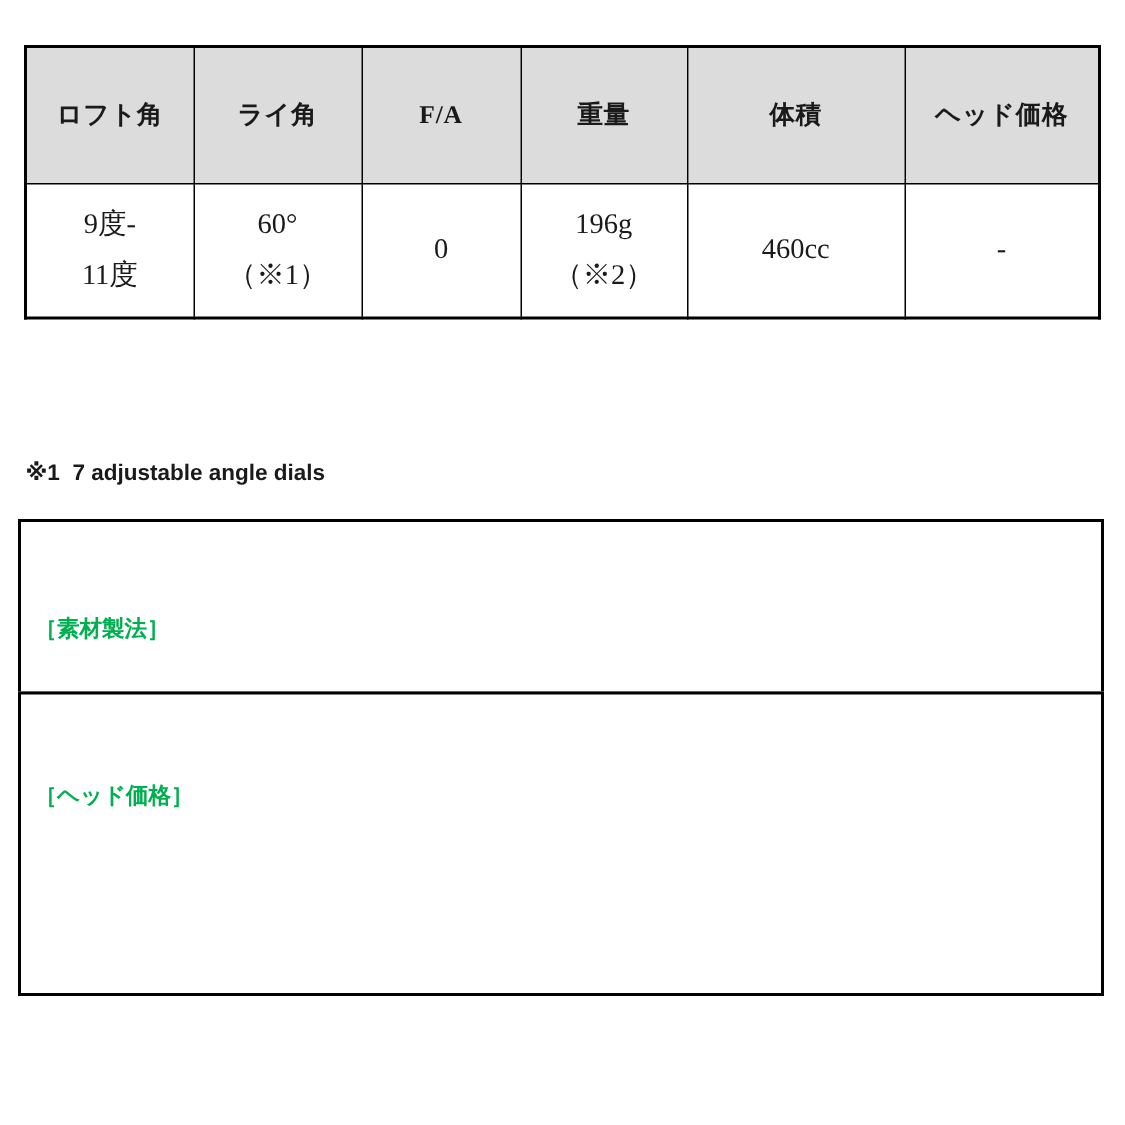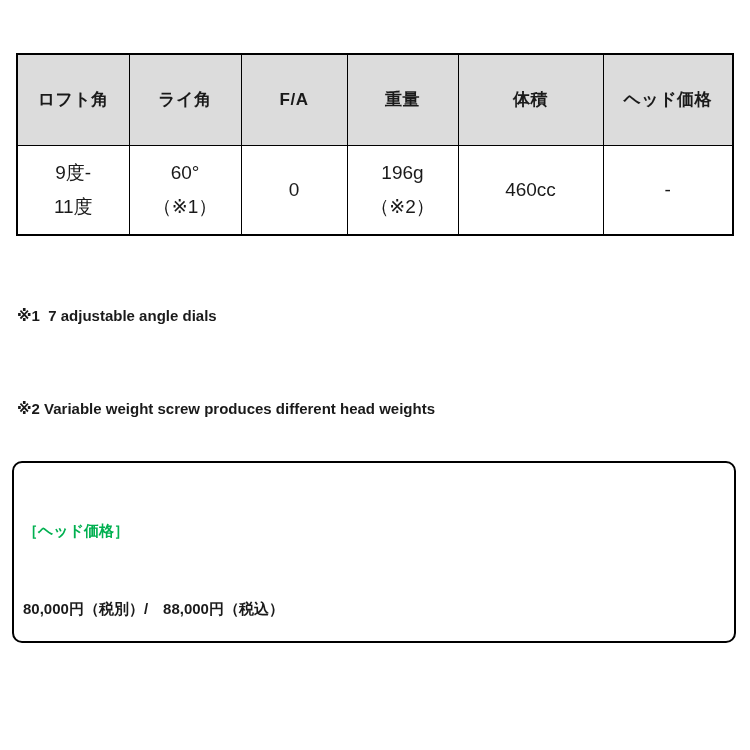--- a/index.html
+++ b/index.html
@@ -18,24 +18,25 @@
     background: var(--page-bg);
     color: var(--text-color);
     font-family: "Liberation Sans", "DejaVu Sans", sans-serif;
   }
   .page { position: relative; width: 750px; height: 750px; overflow: hidden; }
 
   
   .spec-table {
     position: absolute;
     left: 16px;
-    top: 53px;
+    top: 30px;
     border-collapse: collapse;
     table-layout: fixed;
     border: 2px solid var(--border-color);
+    font-family: Liberation Serif, serif;
   }
   .spec-table th, .spec-table td {
     border: 1px solid var(--border-color);
     text-align: center;
     vertical-align: middle;
     overflow: hidden;
   }
   .spec-table th {
     background: var(--header-bg);
     font-size: 17px;
@@ -76,24 +77,23 @@
     overflow: hidden;
   }
   .box-material {
     top: 346px;
     height: 117px;
     padding: 7px 10px 0 9px;
     line-height: 26px;
   }
   .box-price {
     top: 461px;
-    height: 182px;
+    height: 203px;
     padding: 3px 10px 0 9px;
     line-height: 26px;
-    border-radius: 10px;
   }
   .green-heading { color: var(--heading-green); }
 </style>
 </head>
 <body>
 
 <div class="page">
 
   <table class="spec-table">
     <colgroup>
@@ -140,24 +140,29 @@
       </tr>
     </tbody>
   </table>
 
   <div class="notes">
     <div>※1  7 adjustable angle dials</div>
     <div>※2 Variable weight screw produces different head weights</div>
     <div>3g表示（3.7g）5g表示（5.7g） 7g（7.7g） 9g（9.7g）</div>
   </div>
 
+  <div class="info-box box-material">
+    <div class="green-heading">［素材製法］</div>
+    
+    
+    
+  </div>
 
   <div class="info-box box-price">
     <div class="green-heading">［ヘッド価格］</div>
-    <div>80,000円（税別）/　88,000円（税込）</div>
     
     
     
     
     
   </div>
 
 </div>
 
 </body></html>

